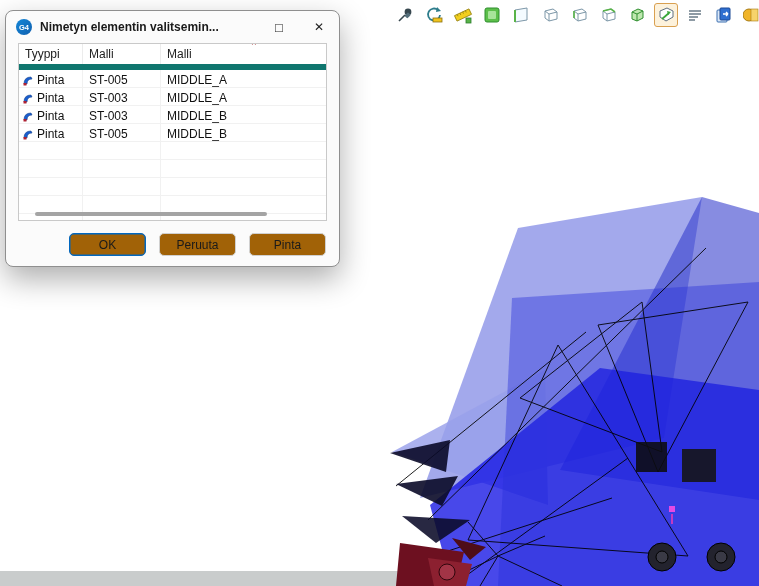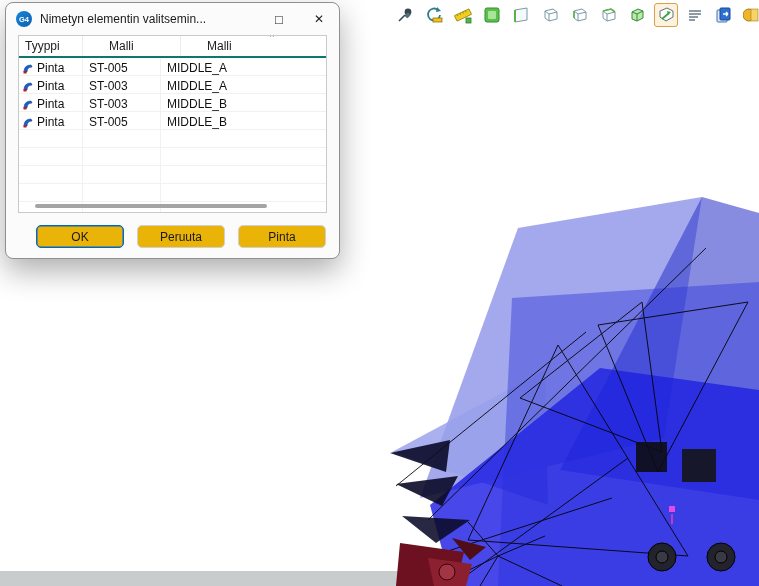--- a/index.html
+++ b/index.html
@@ -23,67 +23,67 @@
   }
   .tool{
     width:24px;height:24px;display:flex;align-items:center;justify-content:center;
     border-radius:3px;border:1px solid transparent;box-sizing:border-box;background:transparent;
   }
   .tool svg{width:20px;height:20px;}
   .tool.selected{border-color:#d9a050;background:#fdf2dc;}
 
   
   .dialog{
-    position:absolute;left:5px;top:2px;width:335px;z-index:10;
+    position:absolute;left:5px;top:10px;width:335px;z-index:10;
     background:#fbfbfb;border:1px solid #8f8f8f;border-radius:8px;
     box-shadow:0 12px 30px rgba(0,0,0,.32);
     overflow:hidden;box-sizing:border-box;
   }
   .titlebar{height:32px;display:flex;align-items:center;padding-left:10px;}
   .app-icon{
     width:16px;height:16px;border-radius:50%;
     background:linear-gradient(135deg,#1487d8,#0f5fae);
     color:#fff;font-size:7.5px;font-weight:bold;
     display:flex;align-items:center;justify-content:center;flex:none;
   }
   .title{margin-left:8px;font-size:12px;color:#1a1a1a;flex:1;
-    white-space:nowrap;overflow:hidden;text-overflow:ellipsis;}
+    white-space:nowrap;overflow:hidden;text-overflow:ellipsis;font-weight:bold;}
   .win-btn{width:40px;height:30px;display:flex;align-items:center;justify-content:center;
     font-size:12px;color:#222;background:transparent;border:none;}
   .win-btn.max{font-size:13px;}
 
   .search-input{
     display:block;margin:4px 10px 8px;width:calc(100% - 20px);box-sizing:border-box;
     height:26px;padding:0 8px;
     border:1px solid #e4e4e4;border-bottom:2px solid #0067c0;border-radius:4px 4px 0 0;
     background:#ffffff;font:13px "Liberation Sans", sans-serif;color:#111;outline:none;
   }
 
   .table{
     position:relative;margin:0 12px;height:178px;box-sizing:border-box;
     border:1px solid #c9c9c9;background:#fff;font-size:12px;overflow:hidden;
   }
-  .thead{display:grid;grid-template-columns:64px 78px 1fr;height:20px;border-bottom:2px solid #0f766e;gap:20px;}
+  .thead{display:grid;grid-template-columns:64px 78px 1fr;height:20px;border-bottom:6px solid #0f766e;}
   .th{position:relative;display:flex;align-items:center;padding-left:6px;height:100%;
     box-sizing:border-box;border-right:1px solid #ececec;color:#222;}
   .th:last-child{border-right:none;}
   .sort{position:absolute;left:55%;top:-4px;font-size:9px;color:#c06a6a;}
   .row{display:grid;grid-template-columns:64px 78px 1fr;height:17px;border-bottom:1px solid #f1f1f1;}
   .cell{display:flex;align-items:flex-end;gap:3px;padding-left:6px;height:100%;
     box-sizing:border-box;border-right:1px solid #f1f1f1;color:#111;white-space:nowrap;}
   .cell:first-child{padding-left:3px;}
   .cell:last-child{border-right:none;}
   .cell svg{width:12px;height:12px;flex:none;}
 
   .hscroll{position:absolute;left:4px;right:20px;bottom:3px;height:5px;}
   .hthumb{position:absolute;left:12px;width:82%;height:4px;background:#a4a4a4;border-radius:2px;}
 
   .btnrow{display:flex;justify-content:flex-end;gap:13px;padding:12px 13px 10px;}
   .btn{
-    width:88px;height:23px;border-radius:5px;background:#eab308;border:1px solid #d0d0d0;
+    width:77px;height:23px;border-radius:5px;background:#a16207;border:1px solid #d0d0d0;
     font:12px "Liberation Sans", sans-serif;color:#1a1a1a;
     display:flex;align-items:center;justify-content:center;
   }
   .btn.primary{border:1px solid #0067c0;box-shadow:inset 0 0 0 0.5px #0067c0;}
 </style>
 </head>
 <body>
 
 <div class="viewport">
   <svg viewBox="0 0 759 586">

